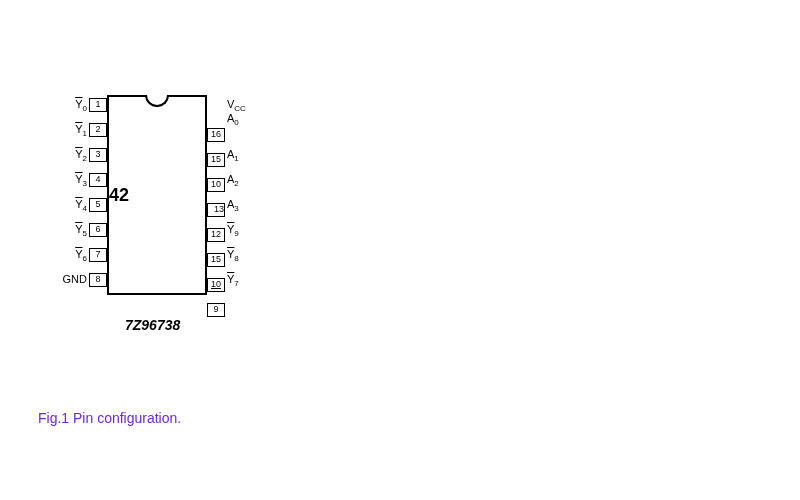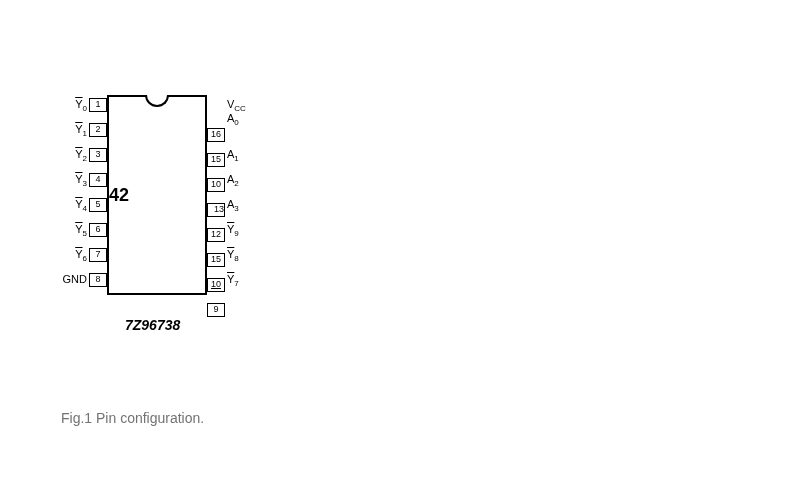--- a/index.html
+++ b/index.html
@@ -84,24 +84,24 @@
     left: 70px;
     top: 206px;
     font-size: 14px;
     font-style: italic;
     font-weight: bold;
     font-family: Arial, sans-serif;
     margin-top: 16px;
   }
   .caption {
     position: absolute;
-    left: 61px;
+    left: 38px;
     top: 410px;
     font-size: 14px;
-    color: #737373;
+    color: #6d28d9;
   }
 </style>
 </head>
 <body>
 
 <div class="chip-area">
   <div class="chip-body">
     <div class="notch"></div>
     <div class="chip-center">42</div>
   </div>

